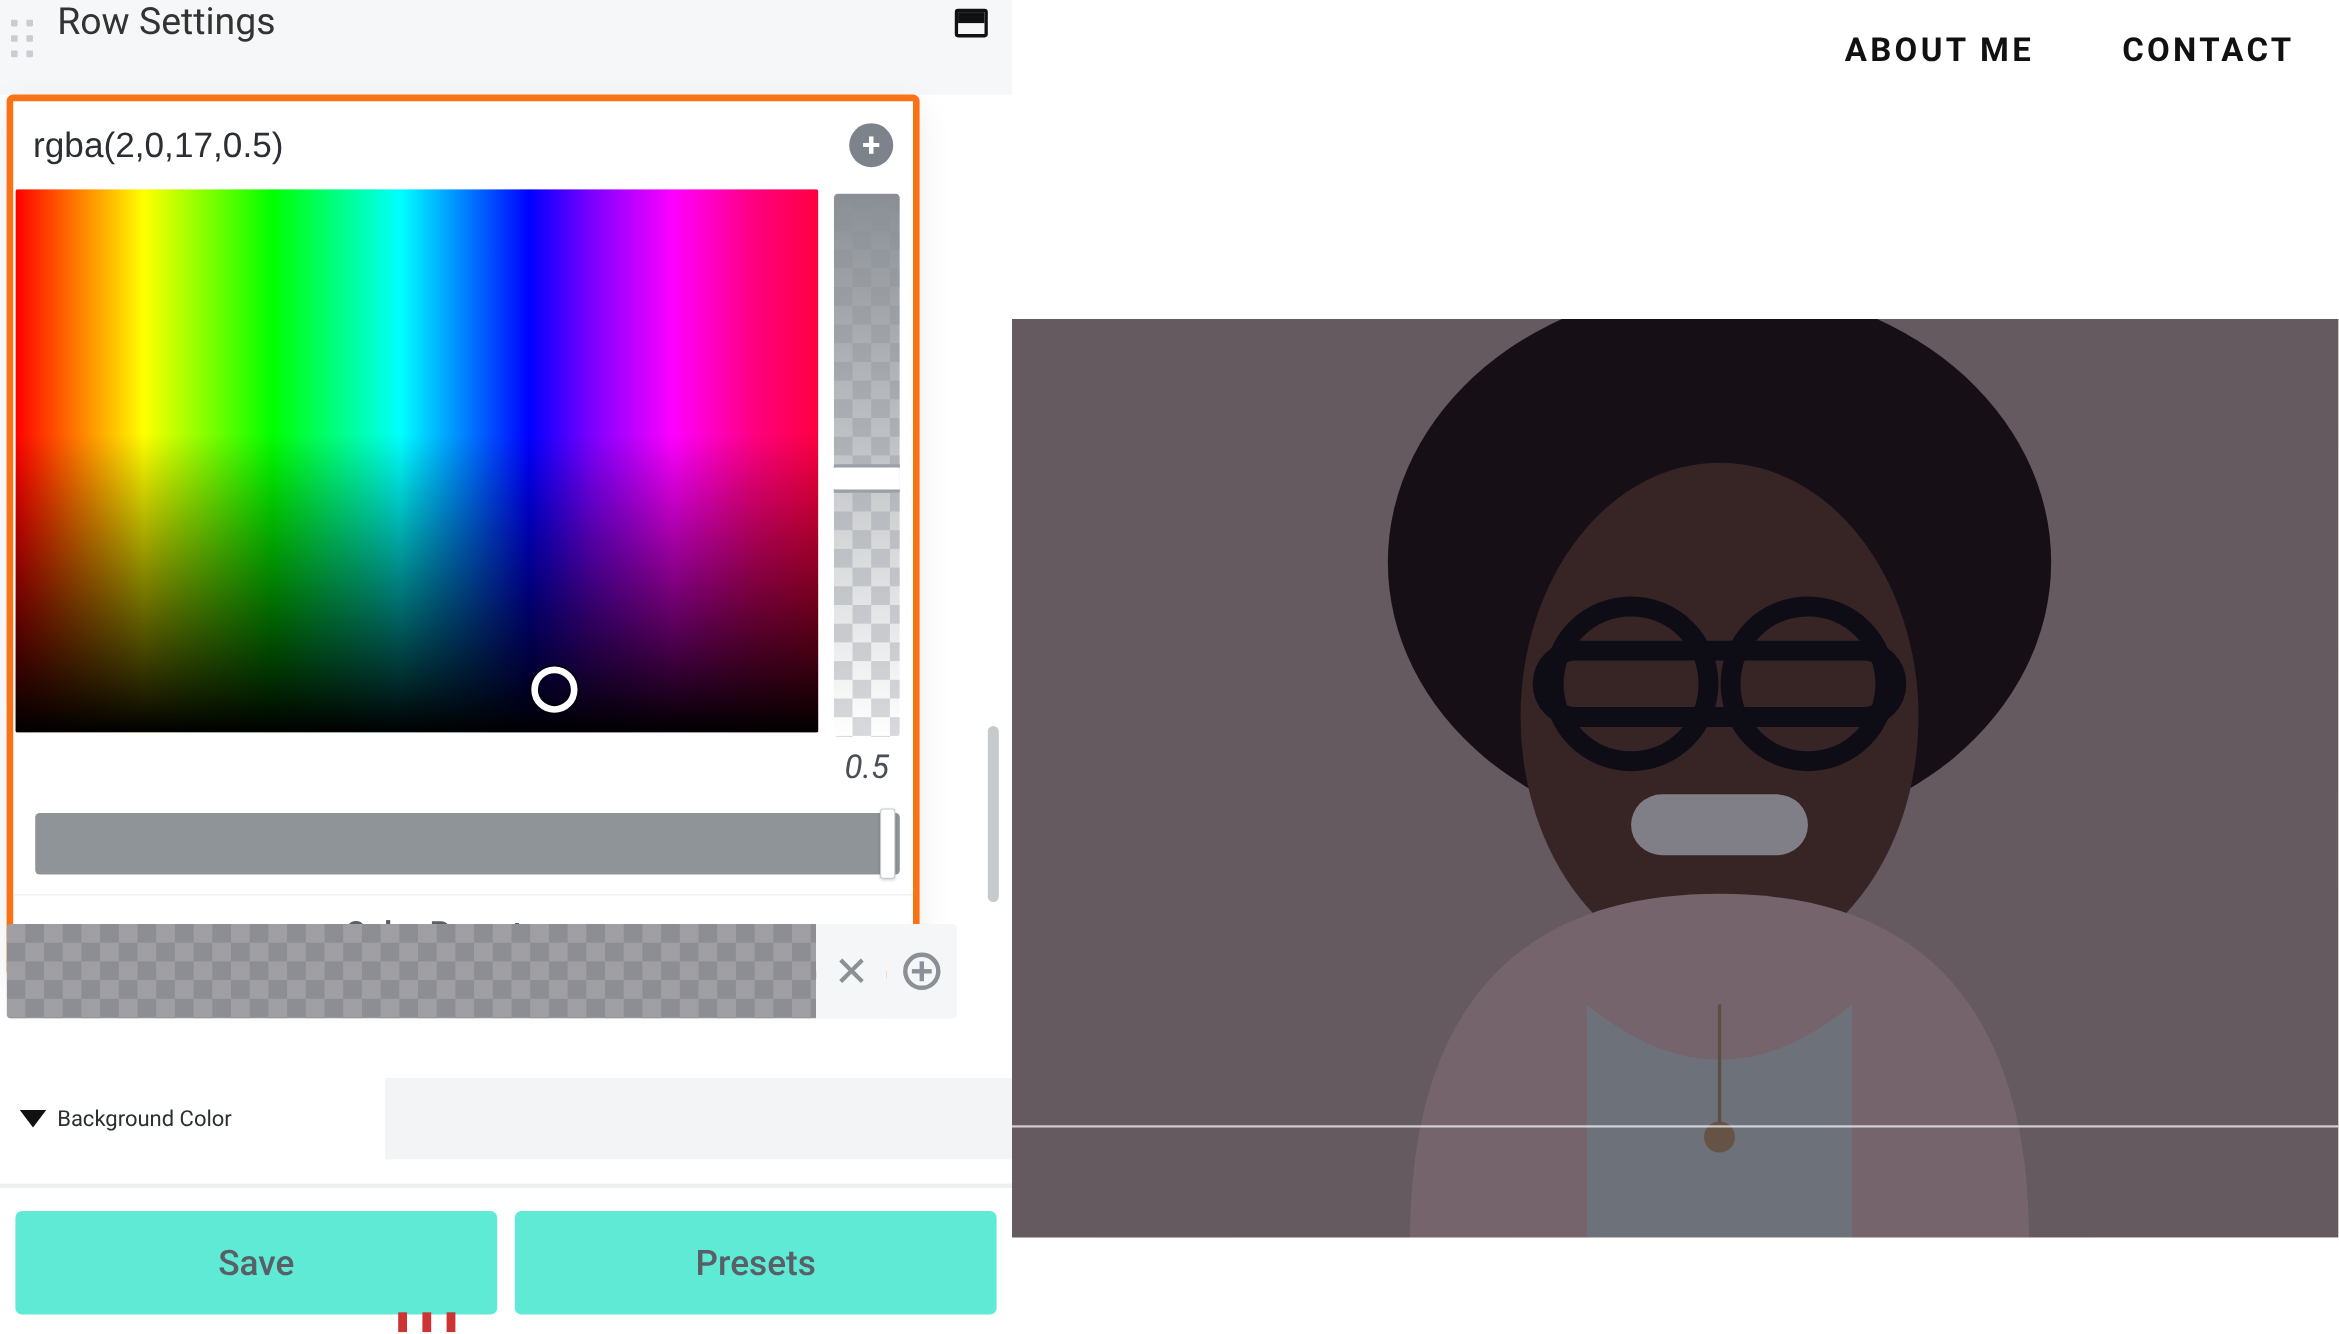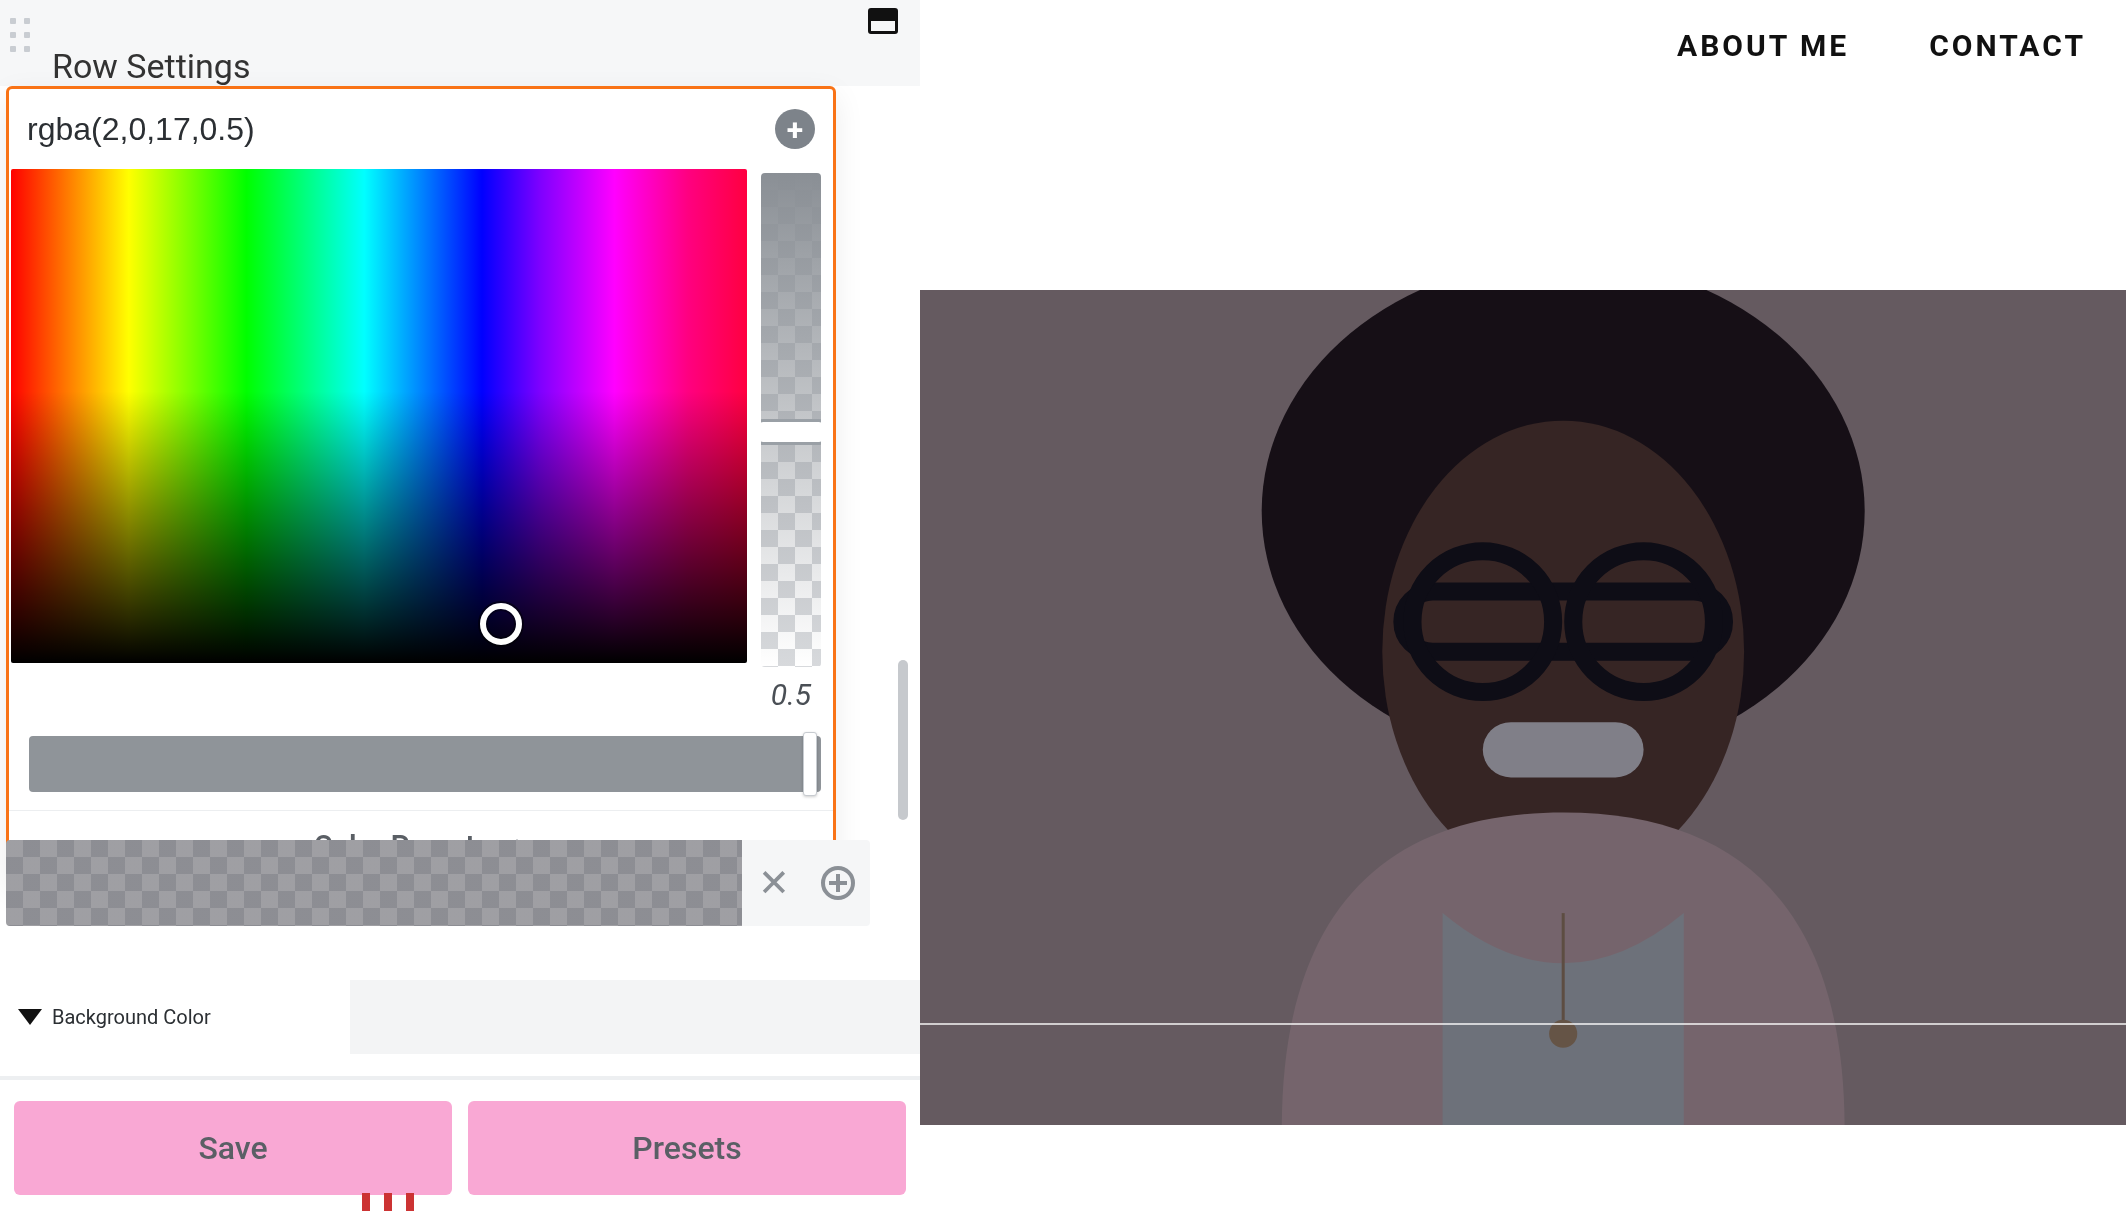--- a/index.html
+++ b/index.html
@@ -12,29 +12,29 @@
 
   
   .preview { position: absolute; top: 290px; left: 920px; right: 0; height: 835px; background: linear-gradient(135deg,#c9aeb0,#b9a19d 40%,#cdb6b2 70%,#d8c6c2); overflow: hidden; }
   .preview .overlay { position:absolute; inset:0; background: rgba(2,0,17,0.5); }
   .preview .svg-person { position:absolute; inset:0; }
   .preview .hr { position:absolute; left:0; right:0; top: 733px; height:2px; background: rgba(255,255,255,0.7);}
 
   
   .panel { position: absolute; top: 0; left: 0; width: 920px; height: 1213px; background: #fff; }
 
-  .panel-header { position: relative; height: 86px; background: #f6f7f8; display:flex; align-items:flex-end; padding-left: 52px; }
+  .panel-header { position: relative; height: 86px; background: #f6f7f8; display:flex; align-items:flex-start; padding-left: 52px; }
   .drag-handle { position:absolute; left:10px; top:18px; display:grid; grid-template-columns:repeat(2,6px); grid-auto-rows:6px; gap:8px 8px; }
   .drag-handle span{ width:6px;height:6px;background:#c9cdd2;border-radius:1px;}
   .panel-title { font-size: 34px; color:#333; font-weight:400;}
   .window-icon { position:absolute; right:22px; top:8px; width:30px; height:26px; border:3px solid #111; border-radius:3px;}
   .window-icon::before{content:"";position:absolute;left:0;right:0;top:0;height:10px;background:#111;}
 
   
-  .picker { position:absolute; top:86px; left:6px; width:830px; background:#fff; border:3px solid #f97316; border-radius:6px; box-shadow:0 10px 30px rgba(0,0,0,0.08);}
+  .picker { position:absolute; top:86px; left:6px; width:830px; background:#fff; border:6px solid #f97316; border-radius:6px; box-shadow:0 10px 30px rgba(0,0,0,0.08);}
   .picker-row1{ display:flex; align-items:center; height:80px; padding:0 18px; }
   .color-input{ flex:1; font-size:32px; color:#2b2f33; border:none; outline:none; background:transparent;}
   .plus-circle{ width:40px;height:40px;border-radius:50%;background:#7d838a;display:flex;align-items:center;justify-content:center;color:#fff;font-size:30px;font-weight:700;}
 
   .picker-body{ display:flex; gap:14px; padding:0 12px 14px 0;}
   .spectrum{ position:relative; margin-left:2px; width:740px; height:494px; border-radius:2px;
     background:
       linear-gradient(to top, #000 0%, rgba(0,0,0,0) 55%),
       linear-gradient(to right,
         #ff0000 0%, #ff8000 8%, #ffff00 16%, #80ff00 24%, #00ff00 32%,
@@ -79,21 +79,21 @@
 
   
   .bg-section{ position:absolute; top:972px; left:0; width:920px; height:90px; display:flex; align-items:center; padding-left:18px; }
   .bg-ico{ width:0;height:0;border-left:12px solid transparent;border-right:12px solid transparent;border-top:16px solid #111; margin-right:10px;}
   .bg-label{ font-size:20px; color:#2b2f33;}
   .bg-bar{ position:absolute; top:8px; right:0; left:350px; height:74px; background:#f3f4f5;}
   .sep-line{ position:absolute; top:1076px; left:0; width:920px; height:4px; background:#edeff1;}
 
   
   .footer{ position:absolute; bottom:0; left:0; width:920px; height:126px; display:flex; gap:16px; padding:14px 14px 18px 14px;}
-  .btn{ flex:1; display:flex; align-items:center; justify-content:center; background:#f9a8d4; border-radius:6px; font-size:32px; color:#5a5f65; font-weight:500; cursor:pointer;}
+  .btn{ flex:1; display:flex; align-items:center; justify-content:center; background:#5eead4; border-radius:6px; font-size:32px; color:#5a5f65; font-weight:500; cursor:pointer;}
   .tiny-red{ position:absolute; bottom:2px; left:362px; display:flex; gap:14px;}
   .tiny-red span{ width:8px;height:18px;background:#c33;}
 </style>
 </head>
 <body>
 
 <div class="app">
 
   <div class="top-nav">
     <a href="#">ABOUT ME</a>

